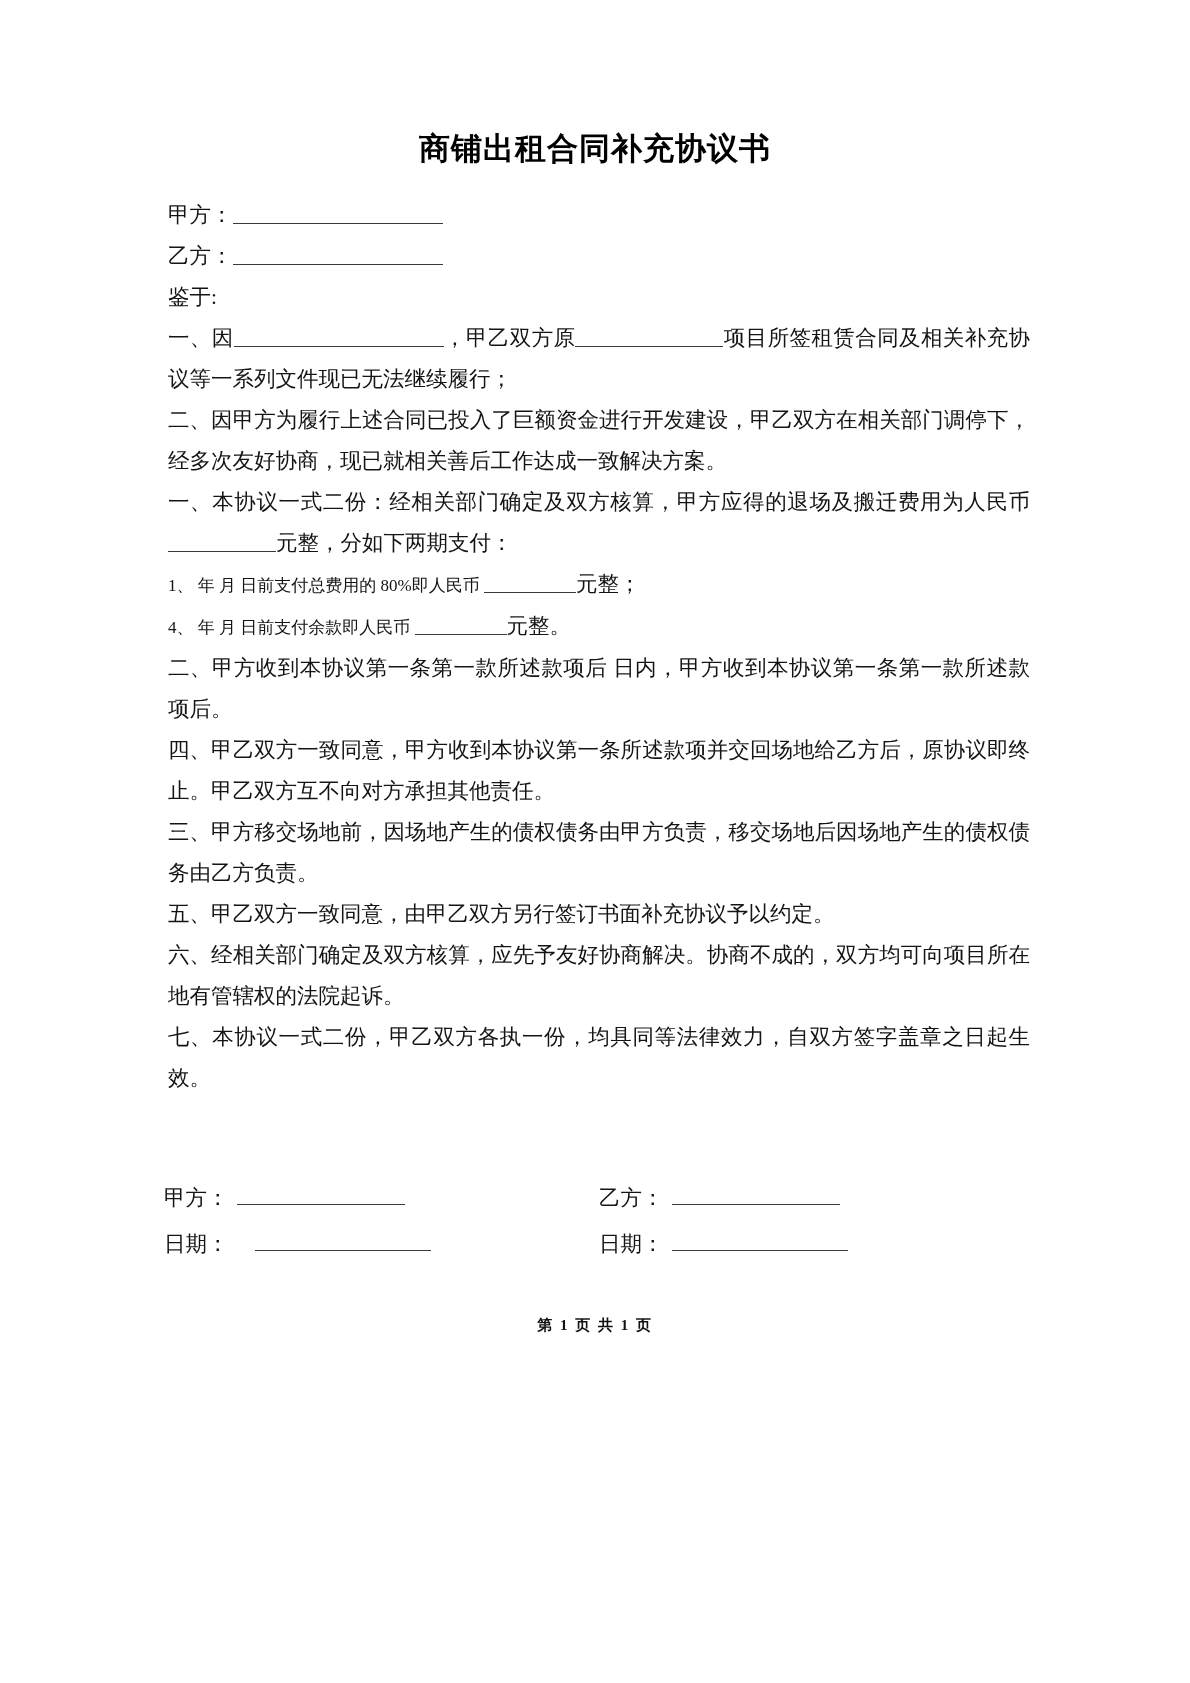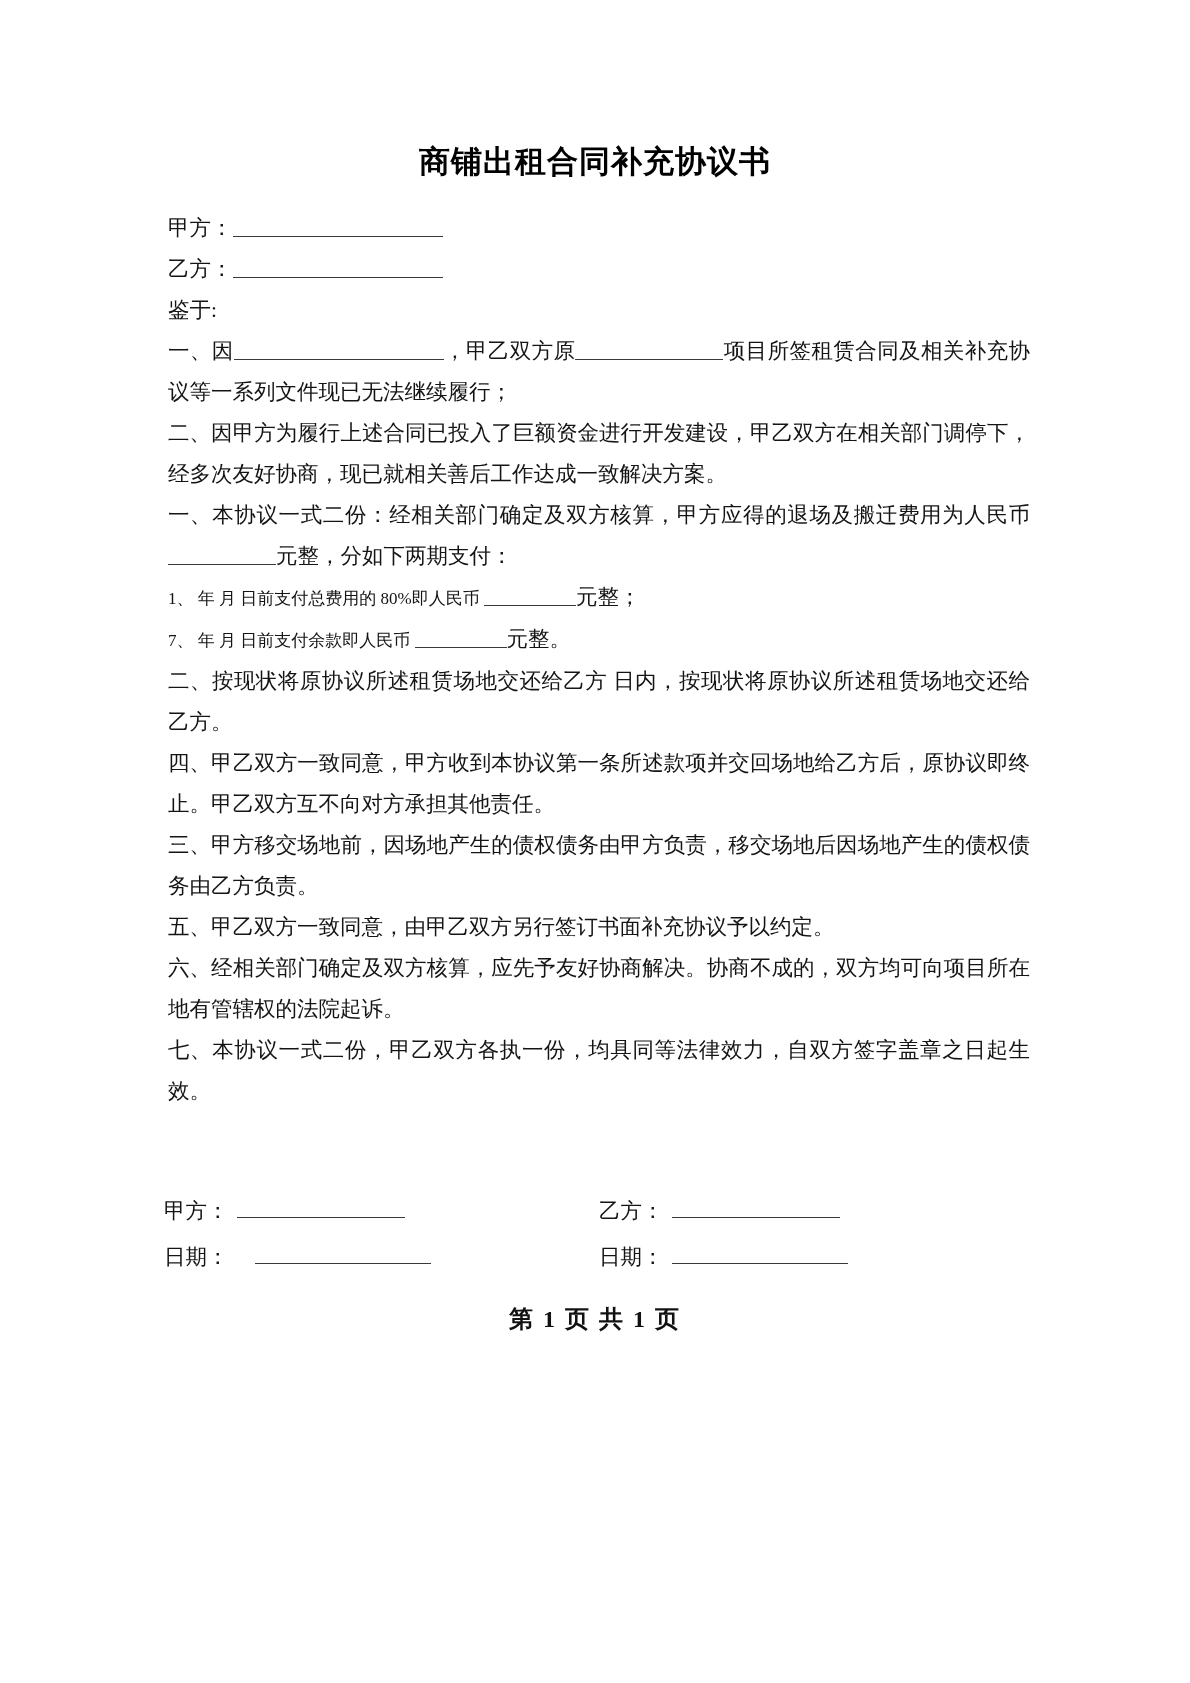--- a/index.html
+++ b/index.html
@@ -13,21 +13,21 @@
     font-family: "Liberation Serif", "DejaVu Serif", serif;
     color: #000000;
     position: relative;
     overflow: hidden;
   }
   .page {
     position: relative;
     width: 1190px;
     height: 1463px;
     box-sizing: border-box;
-    padding: 13px;
+    padding: 0;
   }
   .doc-title {
     text-align: center;
     font-size: 31px;
     font-weight: bold;
     letter-spacing: 1px;
     margin: 0;
     padding-top: 130px;
     line-height: 1.2;
     color: #000;
@@ -90,21 +90,21 @@
     white-space: nowrap;
   }
   .sign-col .lbl { margin-right: 8px; }
   .sign-gap { width: 18px; display:inline-block; }
   .footer {
     position: absolute;
     left: 0;
     right: 0;
     bottom: 128px;
     text-align: center;
-    font-size: 24px;
+    font-size: 15px;
     font-weight: bold;
     letter-spacing: 2px;
     color: #111;
     font-family: "Liberation Serif", "DejaVu Serif", serif;
   }
 </style>
 </head>
 <body>
 
 <div class="page">
@@ -132,24 +132,24 @@
 
     <p class="para">
       <span>一、本协议一式二份：经相关部门确定及双方核算，甲方应得的退场及搬迁费用为人民币</span><span class="blank u-sm"></span><span>元整，分如下两期支付：</span>
     </p>
 
     <p class="para">
       <span class="latin">1、  年 月 日前支付总费用的 80%即人民币 </span><span class="blank u-xs"></span><span>元整；</span>
     </p>
 
     <p class="para">
-      <span class="latin">7、  年 月 日前支付余款即人民币 </span><span class="blank u-xs"></span><span>元整。</span>
+      <span class="latin">4、  年 月 日前支付余款即人民币 </span><span class="blank u-xs"></span><span>元整。</span>
     </p>
 
-    <p class="para">二、按现状将原协议所述租赁场地交还给乙方 日内，按现状将原协议所述租赁场地交还给乙方。</p>
+    <p class="para">二、甲方收到本协议第一条第一款所述款项后 日内，甲方收到本协议第一条第一款所述款项后。</p>
 
     <p class="para">四、甲乙双方一致同意，甲方收到本协议第一条所述款项并交回场地给乙方后，原协议即终止。甲乙双方互不向对方承担其他责任。</p>
 
     <p class="para">三、甲方移交场地前，因场地产生的债权债务由甲方负责，移交场地后因场地产生的债权债务由乙方负责。</p>
 
     <p class="para">五、甲乙双方一致同意，由甲乙双方另行签订书面补充协议予以约定。</p>
 
     <p class="para">六、经相关部门确定及双方核算，应先予友好协商解决。协商不成的，双方均可向项目所在地有管辖权的法院起诉。</p>
 
     <p class="para">七、本协议一式二份，甲乙双方各执一份，均具同等法律效力，自双方签字盖章之日起生效。</p>

